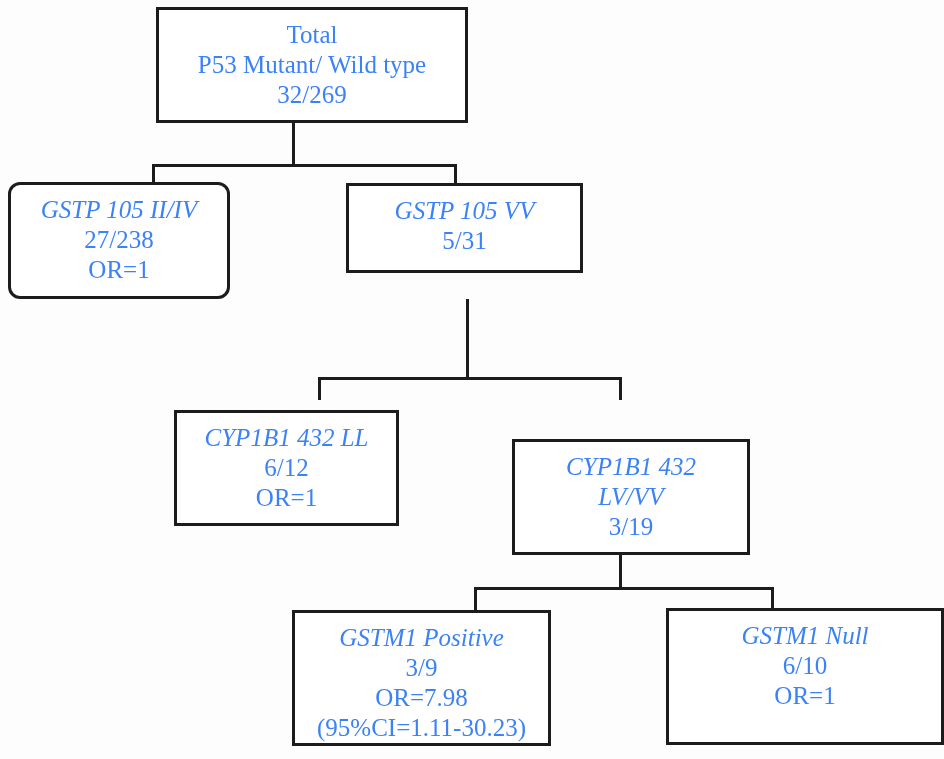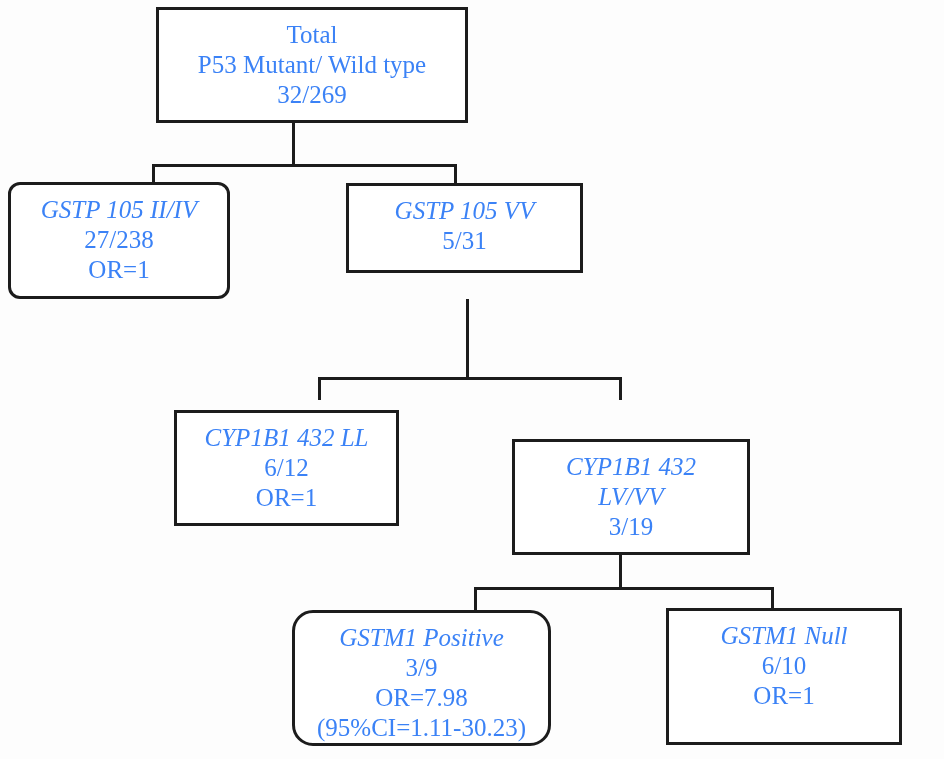--- a/index.html
+++ b/index.html
@@ -76,26 +76,26 @@
     <div>6/12</div>
     <div>OR=1</div>
   </div>
 
   <div class="node" style="left:512px; top:398px; width:238px; height:116px;margin-top:41px;">
     <div class="genotype">CYP1B1 432</div>
     <div class="genotype">LV/VV</div>
     <div>3/19</div>
   </div>
 
-  <div class="node" style="left:292px; top:610px; width:259px; height:136px;border-radius:21px;">
+  <div class="node" style="left:292px; top:610px; width:259px; height:136px;">
     <div class="genotype">GSTM1 Positive</div>
     <div>3/9</div>
     <div>OR=7.98</div>
     <div>(95%CI=1.11-30.23)</div>
   </div>
 
-  <div class="node" style="left:666px; top:608px; width:236px; height:137px;">
+  <div class="node" style="left:666px; top:608px; width:278px; height:137px;">
     <div class="genotype">GSTM1 Null</div>
     <div>6/10</div>
     <div>OR=1</div>
   </div>
 
 </div>
 
 </body></html>

